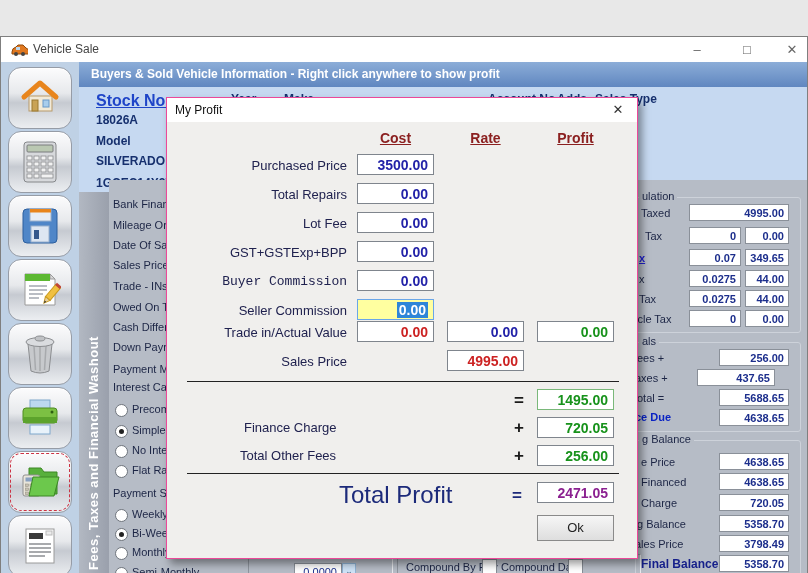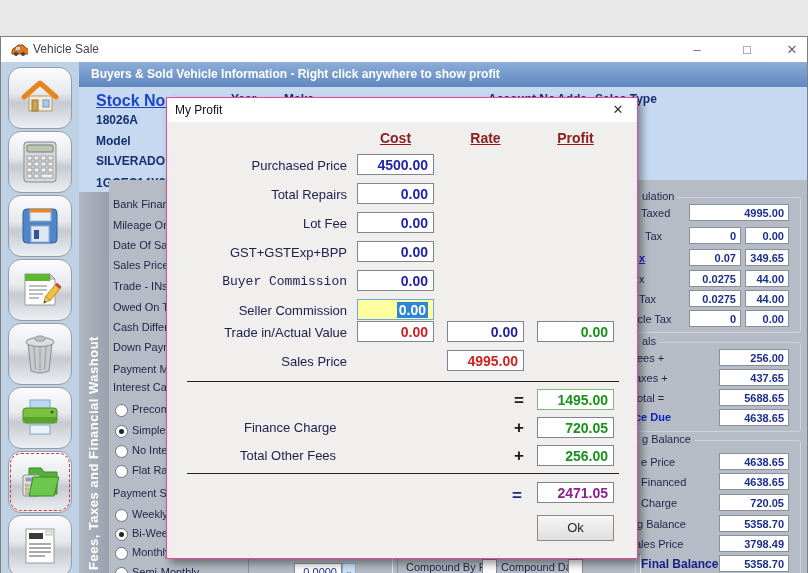--- a/index.html
+++ b/index.html
@@ -277,21 +277,21 @@
   <div class="fld" style="left:744px;top:253px;width:44px;">44.00</div>
   <span class="abs flabel" style="left:634px;top:276px;">icle Tax</span>
   <div class="fld" style="left:688px;top:273px;width:52px;">0</div>
   <div class="fld" style="left:744px;top:273px;width:44px;">0.00</div>
 
   <div class="groupbox" style="left:634px;top:305px;width:164px;height:88px;"></div>
   <span class="abs gtitle" style="left:638px;top:298px;background:#b6bcc6;padding:0 3px;">als</span>
   <span class="abs flabel" style="left:636px;top:315px;">ees +</span>
   <div class="fld" style="left:718px;top:312px;width:70px;">256.00</div>
   <span class="abs flabel" style="left:634px;top:335px;">axes +</span>
-  <div class="fld" style="left:718px;top:332px;width:70px;">437.65</div>
+  <div class="fld" style="left:696px;top:332px;width:78px;">437.65</div>
   <span class="abs flabel" style="left:636px;top:355px;">otal =</span>
   <div class="fld" style="left:718px;top:352px;width:70px;">5688.65</div>
   <span class="abs bluelbl" style="left:634px;top:374px;">ce Due</span>
   <div class="fld" style="left:718px;top:372px;width:70px;">4638.65</div>
 
   <div class="groupbox" style="left:634px;top:403px;width:164px;height:138px;"></div>
   <span class="abs gtitle" style="left:638px;top:396px;background:#b6bcc6;padding:0 3px;">g Balance</span>
   <span class="abs flabel" style="left:640px;top:419px;">e Price</span>
   <div class="fld" style="left:718px;top:416px;width:70px;">4638.65</div>
   <span class="abs flabel" style="left:640px;top:439px;">Financed</span>
@@ -312,21 +312,21 @@
     <div class="dtitlebar">
       <span class="dtitle">My Profit</span>
       <span class="dclose">✕</span>
     </div>
 
     <span class="colhdr" style="left:190px;top:32px;">Cost</span>
     <span class="colhdr" style="left:280px;top:32px;">Rate</span>
     <span class="colhdr" style="left:370px;top:32px;">Profit</span>
 
     <span class="dlabel" style="left:5px;top:60px;">Purchased Price</span>
-    <div class="dfld" style="left:190px;top:56px;">4500.00</div>
+    <div class="dfld" style="left:190px;top:56px;">3500.00</div>
     <span class="dlabel" style="left:5px;top:89px;">Total Repairs</span>
     <div class="dfld" style="left:190px;top:85px;">0.00</div>
     <span class="dlabel" style="left:5px;top:118px;">Lot Fee</span>
     <div class="dfld" style="left:190px;top:114px;">0.00</div>
     <span class="dlabel" style="left:5px;top:147px;">GST+GSTExp+BPP</span>
     <div class="dfld" style="left:190px;top:143px;">0.00</div>
     <span class="dlabel" style="left:5px;top:176px;font-family:Liberation Mono, monospace;">Buyer Commission</span>
     <div class="dfld" style="left:190px;top:172px;">0.00</div>
     <span class="dlabel" style="left:5px;top:205px;">Seller Commission</span>
     <div class="dfld yellow" style="left:190px;top:201px;"><span class="selspan">0.00</span></div>
@@ -347,19 +347,20 @@
     <span class="bigfldlabel" style="left:77px;top:322px;">Finance Charge</span>
     <span class="dop" style="left:342px;top:320px;">+</span>
     <div class="dfld green" style="left:370px;top:319px;">720.05</div>
 
     <span class="bigfldlabel" style="left:73px;top:350px;">Total Other Fees</span>
     <span class="dop" style="left:342px;top:348px;">+</span>
     <div class="dfld green" style="left:370px;top:347px;">256.00</div>
 
     <div class="dline" style="top:375px;"></div>
 
+    <span class="totprofit" style="left:172px;top:383px;">Total Profit</span>
     <span class="dop navy" style="left:340px;top:388px;">=</span>
     <div class="dfld purple" style="left:370px;top:384px;">2471.05</div>
 
     <div class="okbtn" style="left:370px;top:417px;">Ok</div>
   </div>
 
 </div>
 
 </body></html>

